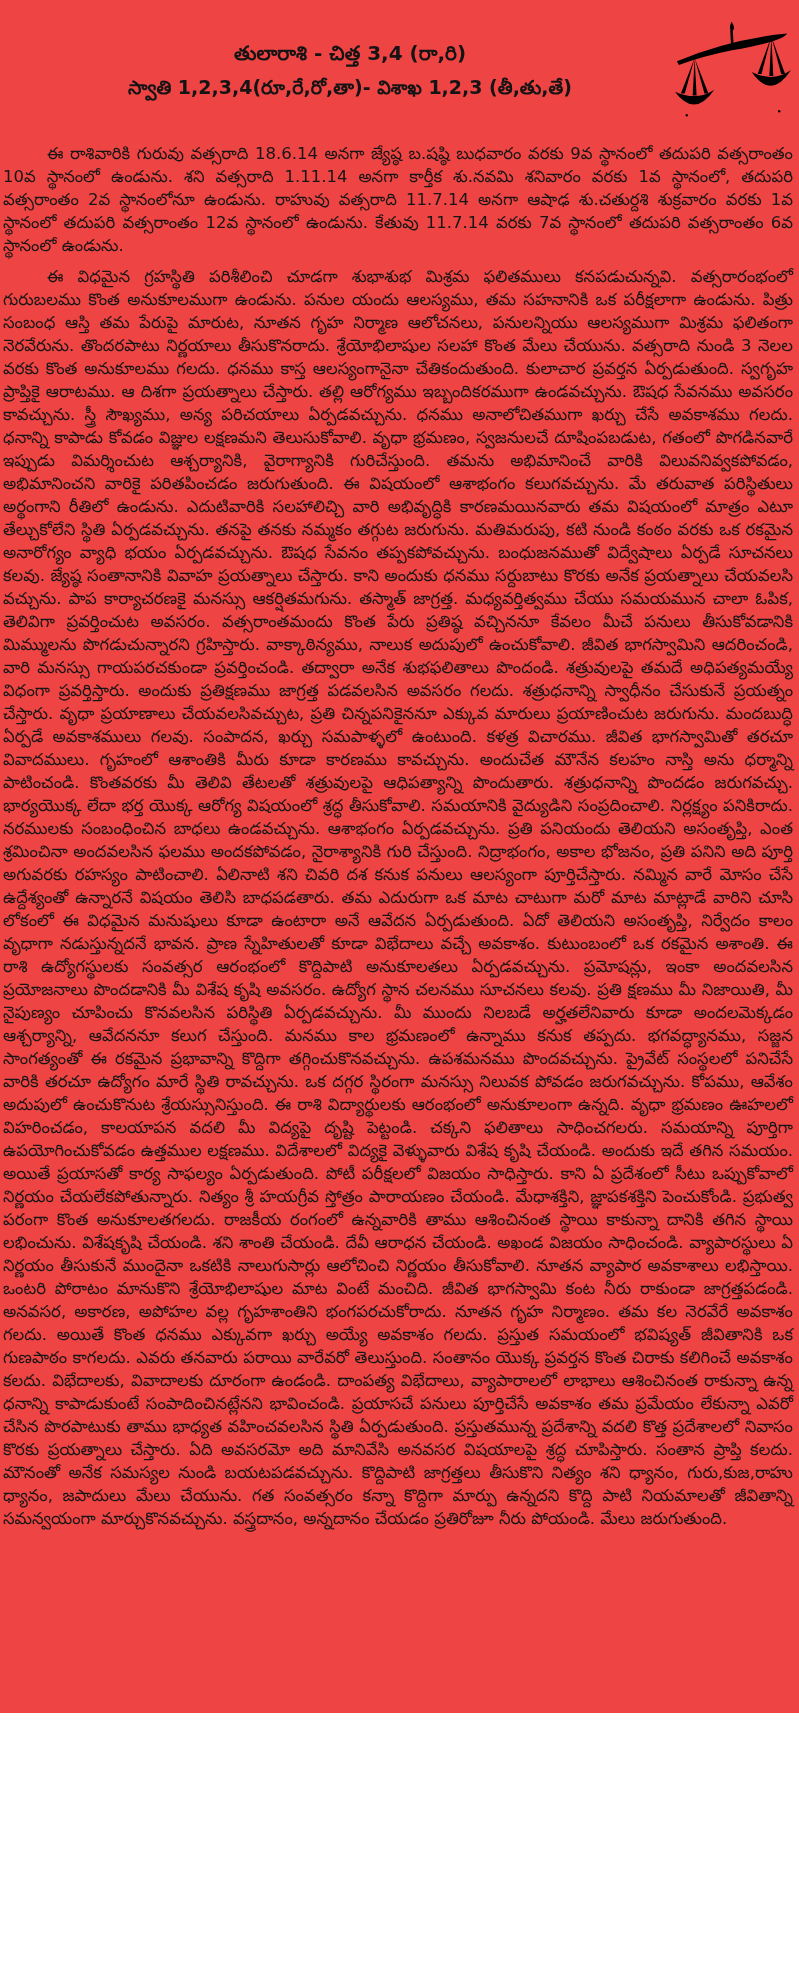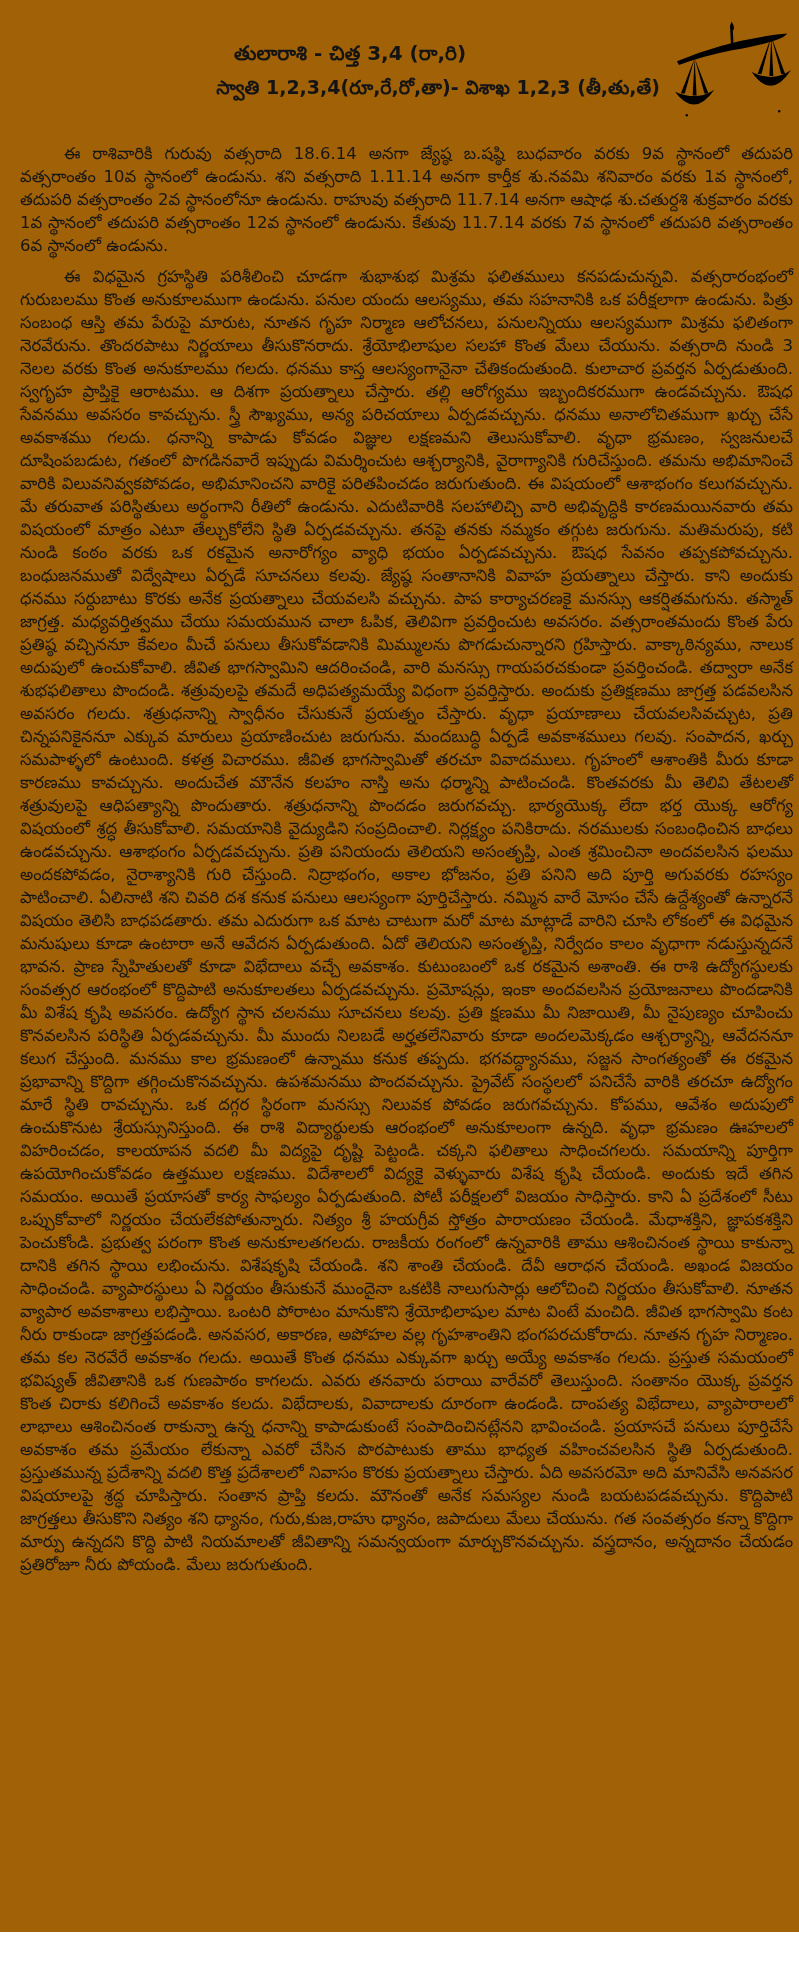--- a/index.html
+++ b/index.html
@@ -1,49 +1,49 @@
 <!DOCTYPE html>
 <html><head>
 <meta charset="utf-8">
 <style>
   html, body { margin: 0; padding: 0; background: #ffffff; }
   .page {
     position: relative;
     width: 799px;
-    height: 1932px;
-    background: #a16207;
+    height: 1713px;
+    background: #ef4444;
     color: #111111;
     font-family: "DejaVu Sans", "Liberation Sans", sans-serif;
     overflow: hidden;
     box-sizing: border-box;
   }
   .header {
     position: absolute;
     top: 36px;
     left: 40px;
     width: 620px;
     text-align: center;
     font-weight: bold;
     color: #141414;
   }
   .header .h-line1 { font-size: 20px; line-height: 34px; }
-  .header .h-line2 { font-size: 19px; line-height: 34px; text-align: right; }
+  .header .h-line2 { font-size: 19px; line-height: 34px; }
   .header .h-line3 { font-size: 18px; line-height: 32px; letter-spacing: 0.5px; }
   .libra {
     position: absolute;
     top: 20px;
     right: 8px;
     width: 118px;
     height: 100px;
   }
   .libra svg { width: 100%; height: 100%; }
   .body-text {
     position: absolute;
     top: 142px;
-    left: 20px;
+    left: 3px;
     right: 6px;
   }
   .body-text p {
     margin: 0 0 8px 0;
     text-align: justify;
     text-indent: 44px;
     font-size: 16.5px;
     line-height: 23px;
     color: #161616;
     word-break: break-word;

